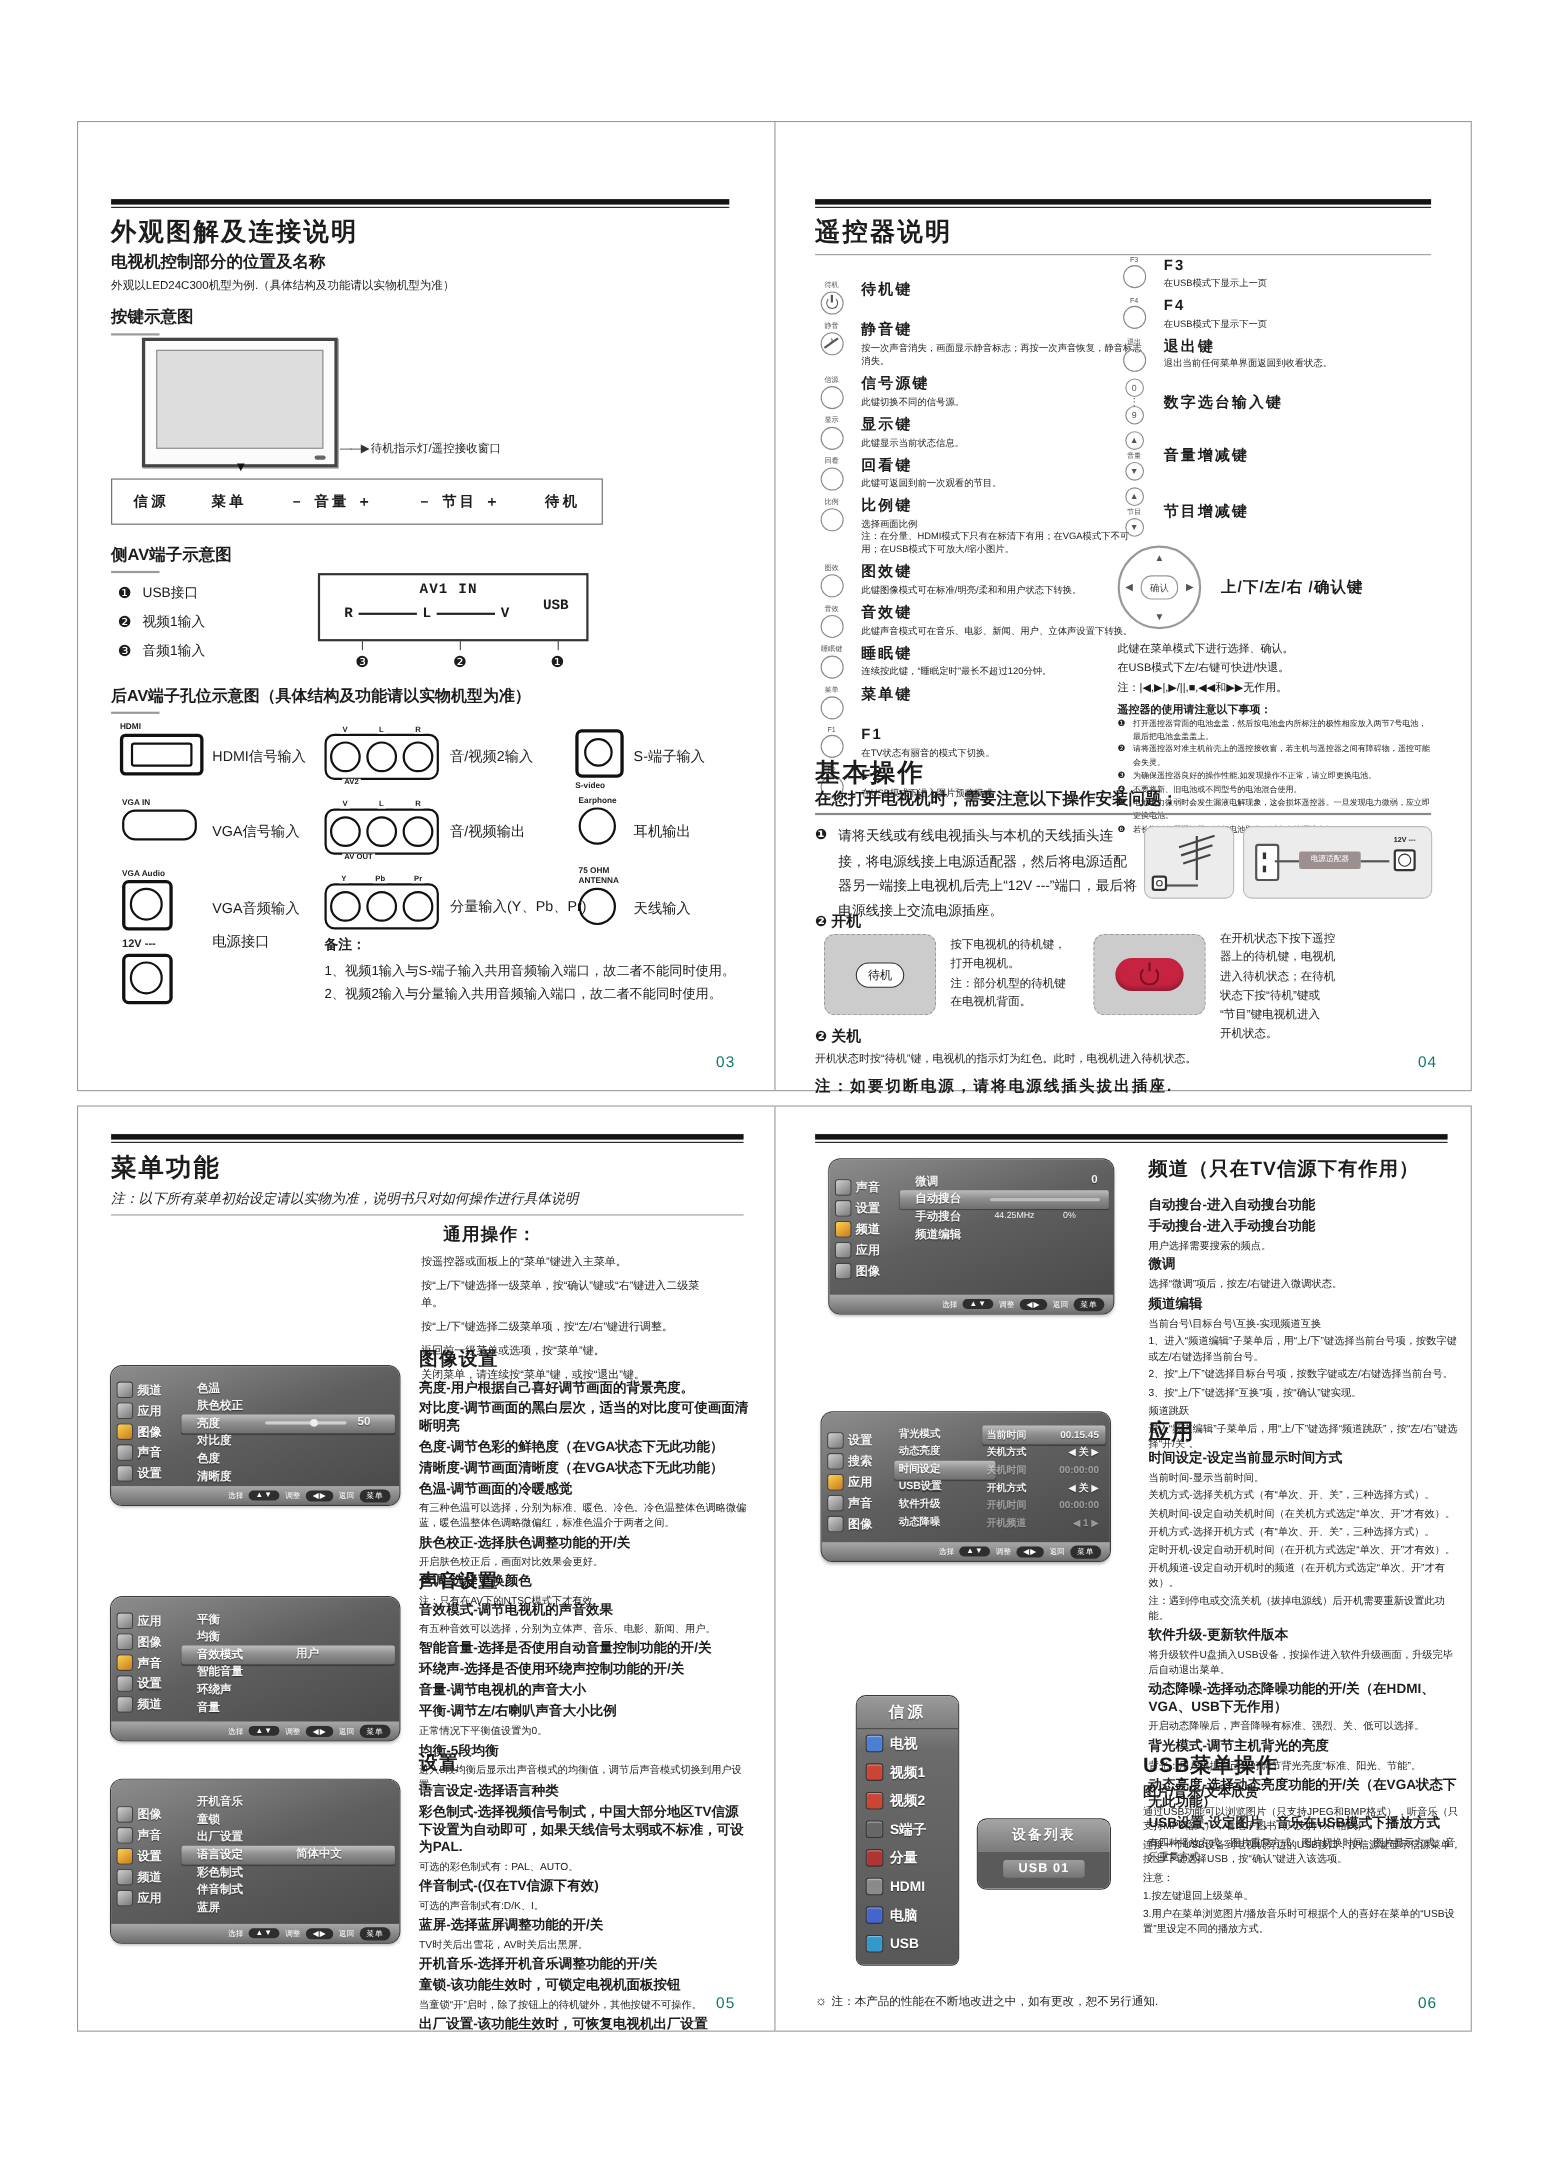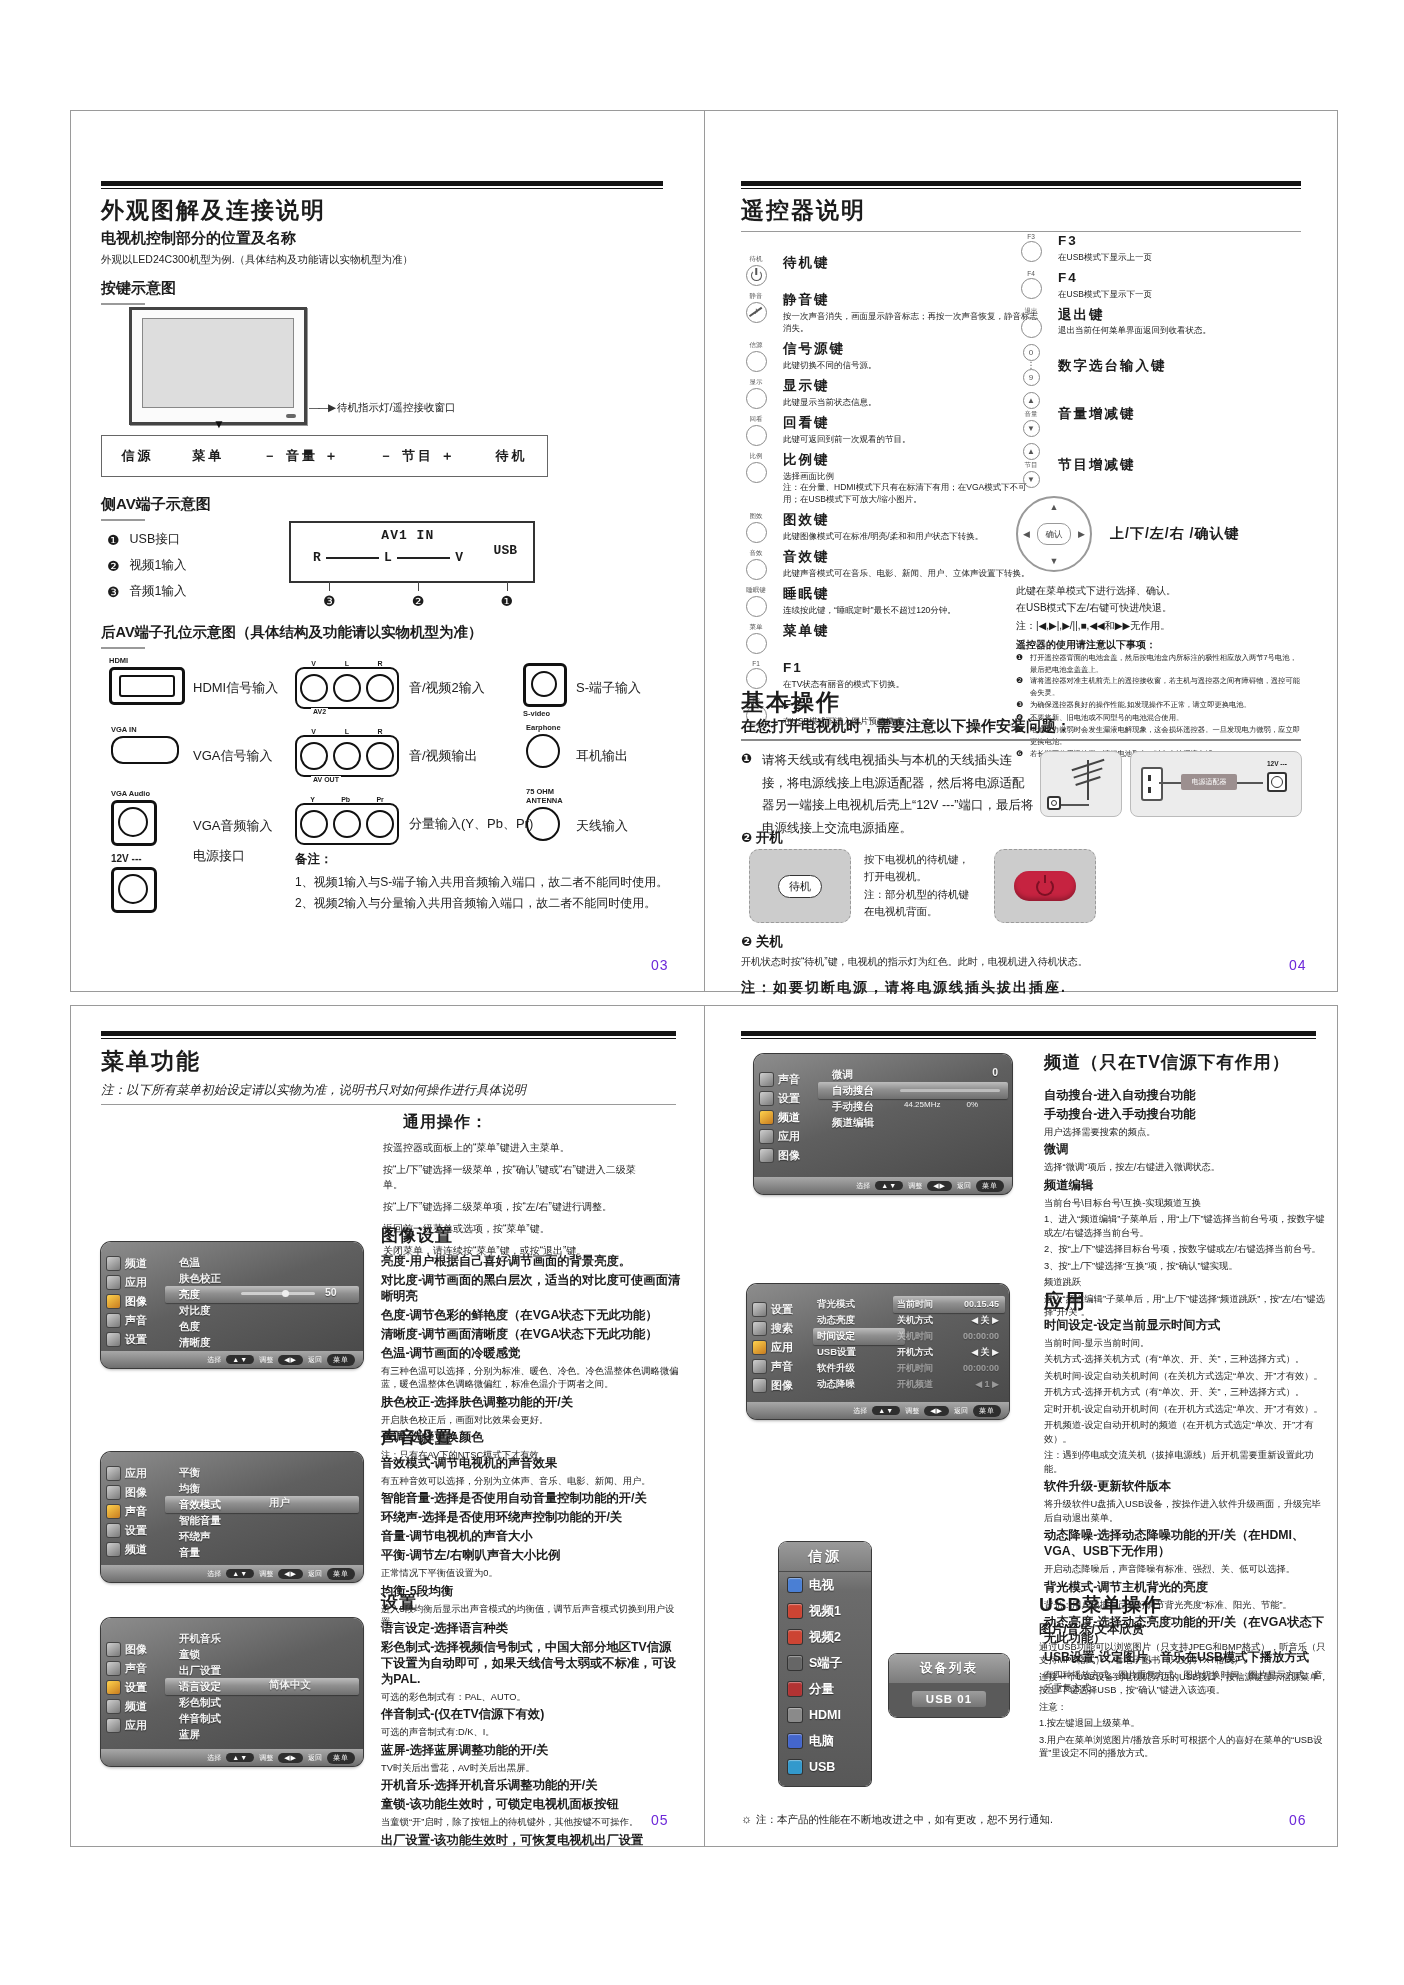--- a/index.html
+++ b/index.html
@@ -11,21 +11,21 @@
   .hbar{position:absolute;height:8px;}
   .hbar:before{content:"";position:absolute;left:0;right:0;top:0;height:5px;background:#151515;}
   .hbar:after{content:"";position:absolute;left:0;right:0;bottom:0;height:1px;background:#151515;}
   .t1{position:absolute;font-size:23px;font-weight:bold;letter-spacing:2px;}
   .t2{position:absolute;font-size:15px;font-weight:bold;}
   .tnote{position:absolute;font-size:10.5px;}
   .sec{position:absolute;font-size:15px;font-weight:bold;}
   .sec:after{content:"";display:block;width:44px;height:2px;background:#9a9a9a;margin-top:5px;}
   .hline{position:absolute;height:1px;background:#9a9a9a;}
   .hline2{position:absolute;height:2px;background:#8a8a8a;}
-  .pnum{position:absolute;font-size:14px;color:#6d28d9;letter-spacing:1px;}
+  .pnum{position:absolute;font-size:14px;color:#0f766e;letter-spacing:1px;}
 
   
   .tvfig{position:absolute;width:172px;height:112px;border:3px solid #444;background:#fbfbfb;box-shadow:1px 1px 0 #999;}
   .tvscreen{position:absolute;left:10px;top:8px;right:10px;bottom:14px;background:#ddd;border:1px solid #888;}
   .tvdot{position:absolute;right:8px;bottom:4px;width:10px;height:4px;background:#666;border-radius:2px;}
   .callout{position:absolute;font-size:10.5px;white-space:nowrap;}
   .callout:before{content:"——▶ ";letter-spacing:-1px;color:#333;}
   .downarr{position:absolute;font-size:12px;color:#111;}
   .btnbar{position:absolute;height:40px;border:1px solid #666;display:flex;align-items:center;justify-content:space-around;}
   .bb{font-size:13px;font-weight:bold;letter-spacing:3px;}
@@ -583,20 +583,26 @@
       <div class="graybox" style="left:45px;top:738px;">
         <div class="standby-oval">待机</div>
       </div>
       <div class="boxtext" style="left:160px;top:740px;width:150px;">按下电视机的待机键，
 打开电视机。
 注：部分机型的待机键
 在电视机背面。</div>
       <div class="graybox" style="left:290px;top:738px;">
         <div class="redbtn"></div>
       </div>
+      <div class="boxtext" style="left:405px;top:734px;width:150px;">在开机状态下按下遥控
+器上的待机键，电视机
+进入待机状态；在待机
+状态下按“待机”键或
+“节目”键电视机进入
+开机状态。</div>
 
       <div class="stephead" style="left:37px;top:822px;"><span class="stepnum">❷</span>&nbsp;<span>关机</span></div>
       <div class="smalltext" style="left:37px;top:844px;">开机状态时按“待机”键，电视机的指示灯为红色。此时，电视机进入待机状态。</div>
       <div class="cutnote" style="left:37px;top:868px;">注：如要切断电源，请将电源线插头拔出插座.</div>
 
       <div class="pnum" style="left:585px;top:846px;">04</div>
     </div>
   </div>
 
   <div class="spread" style="top:1005px;height:840px;">

